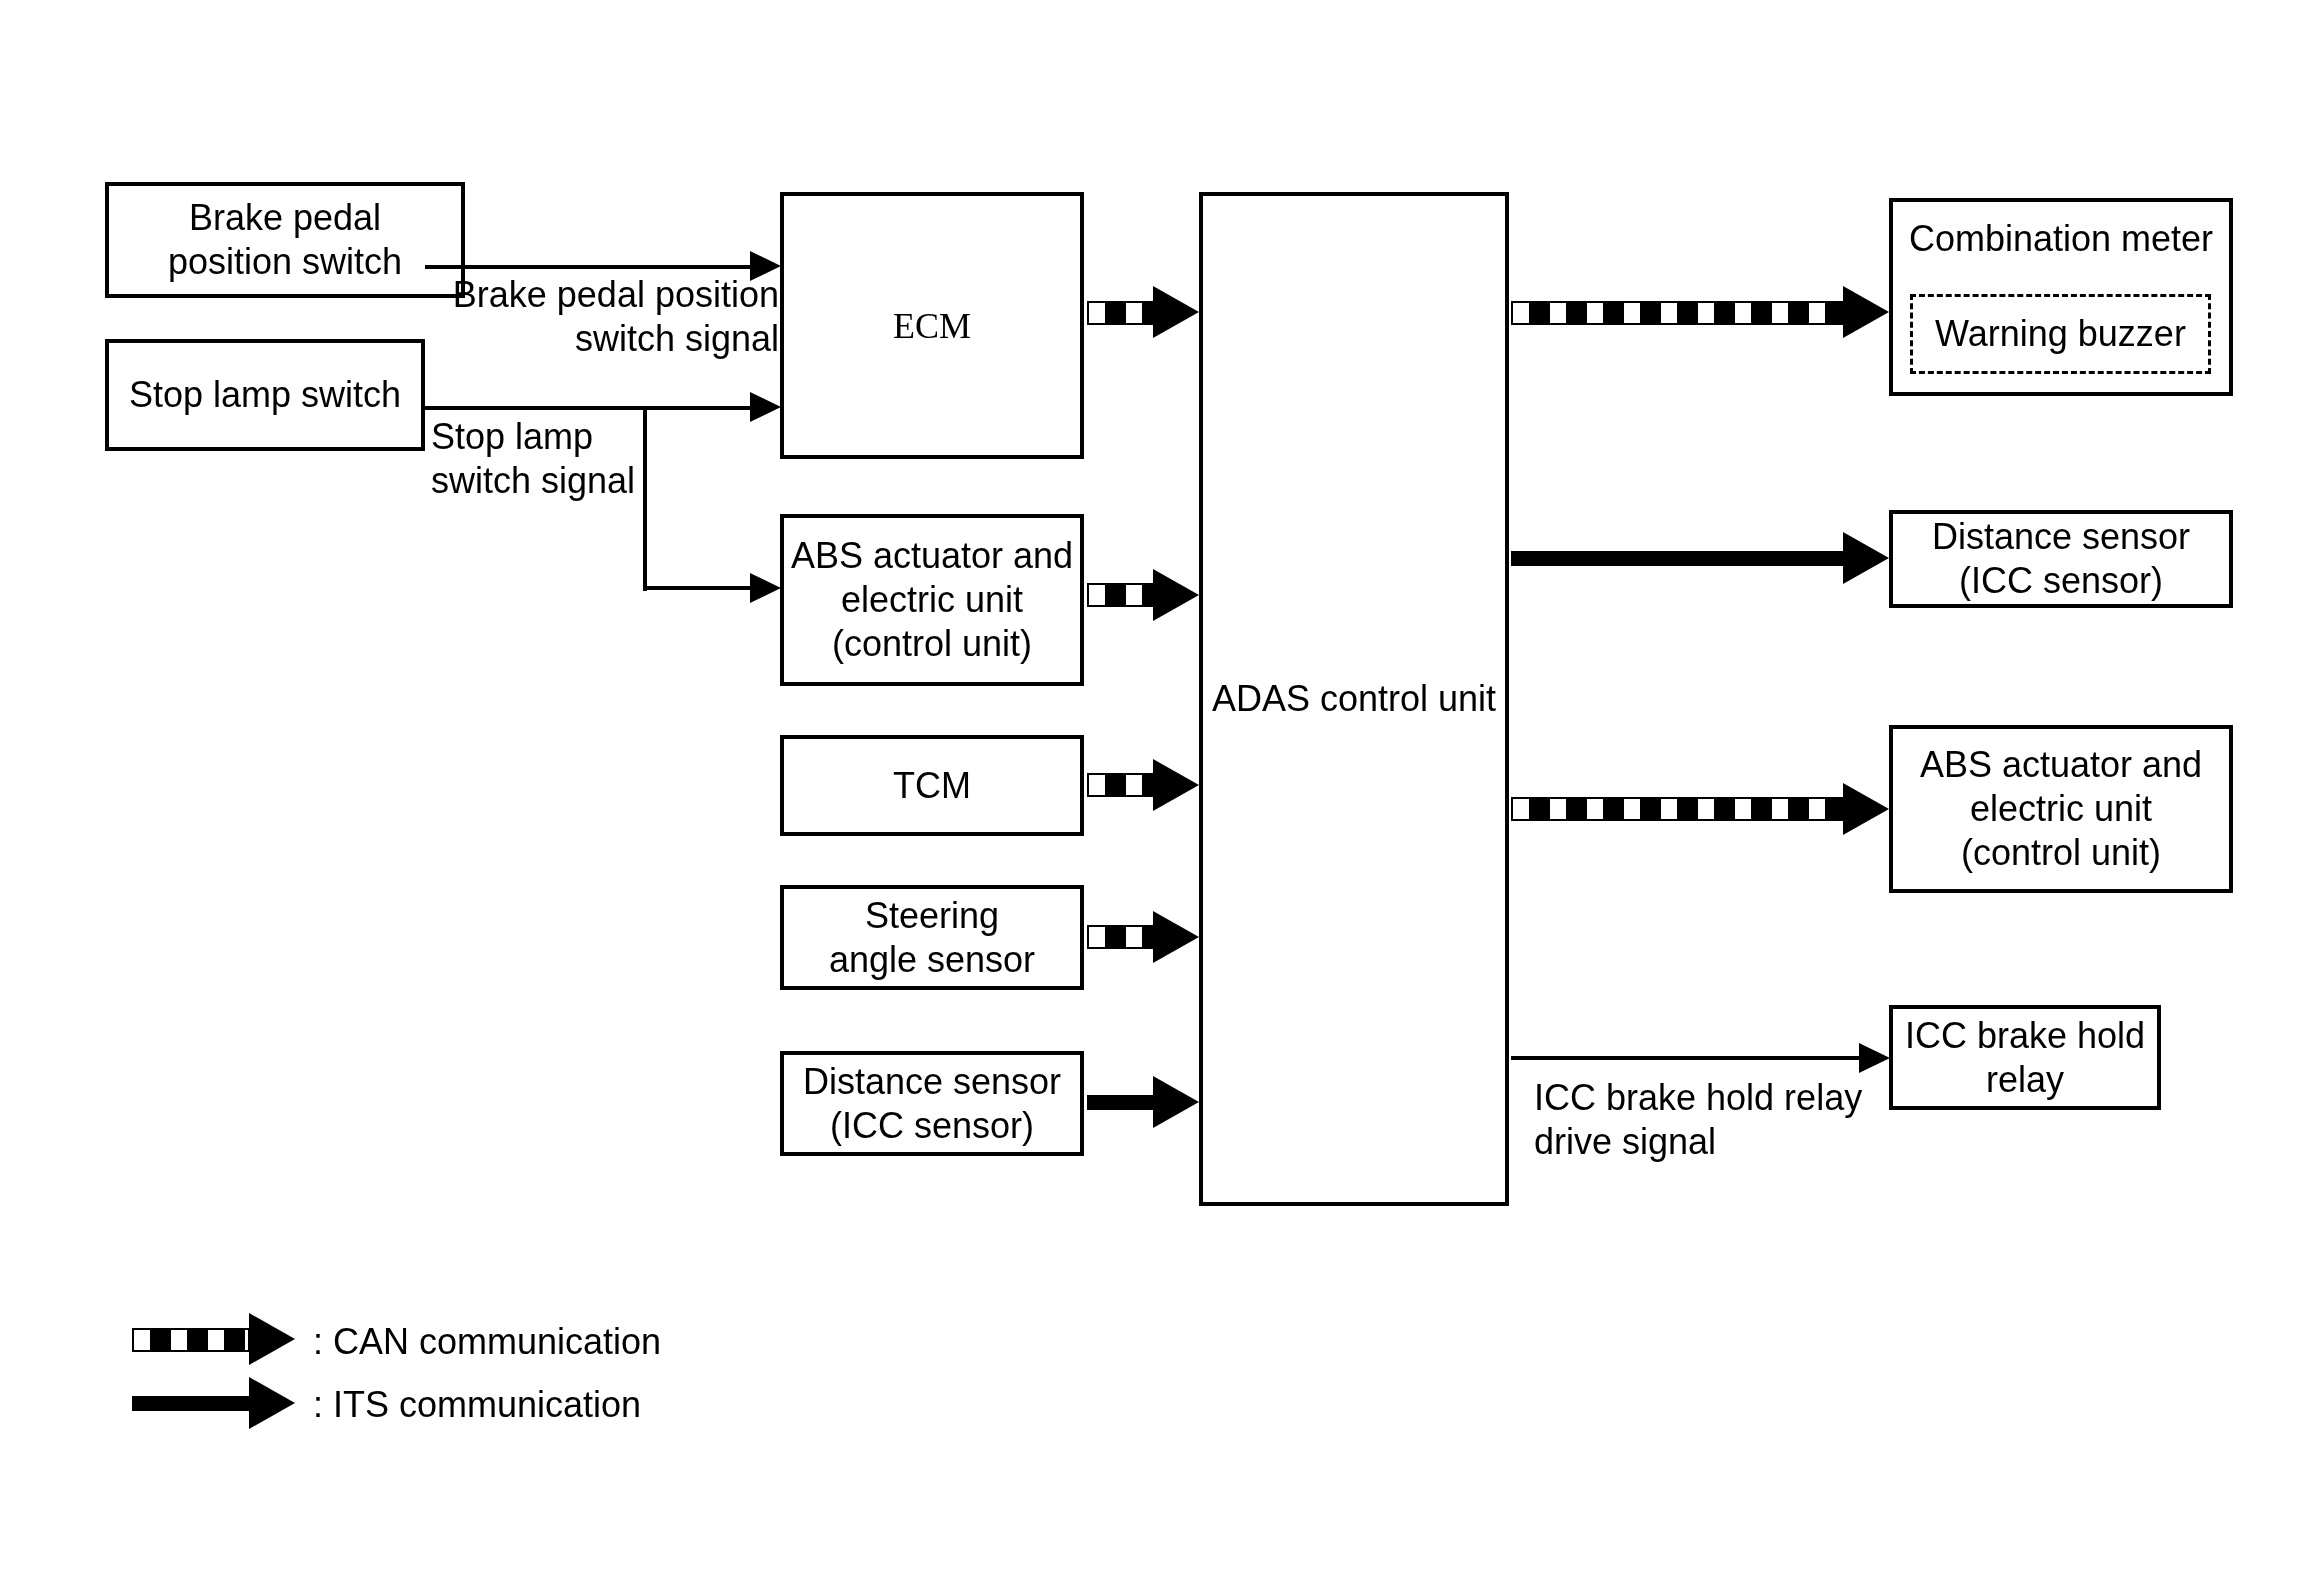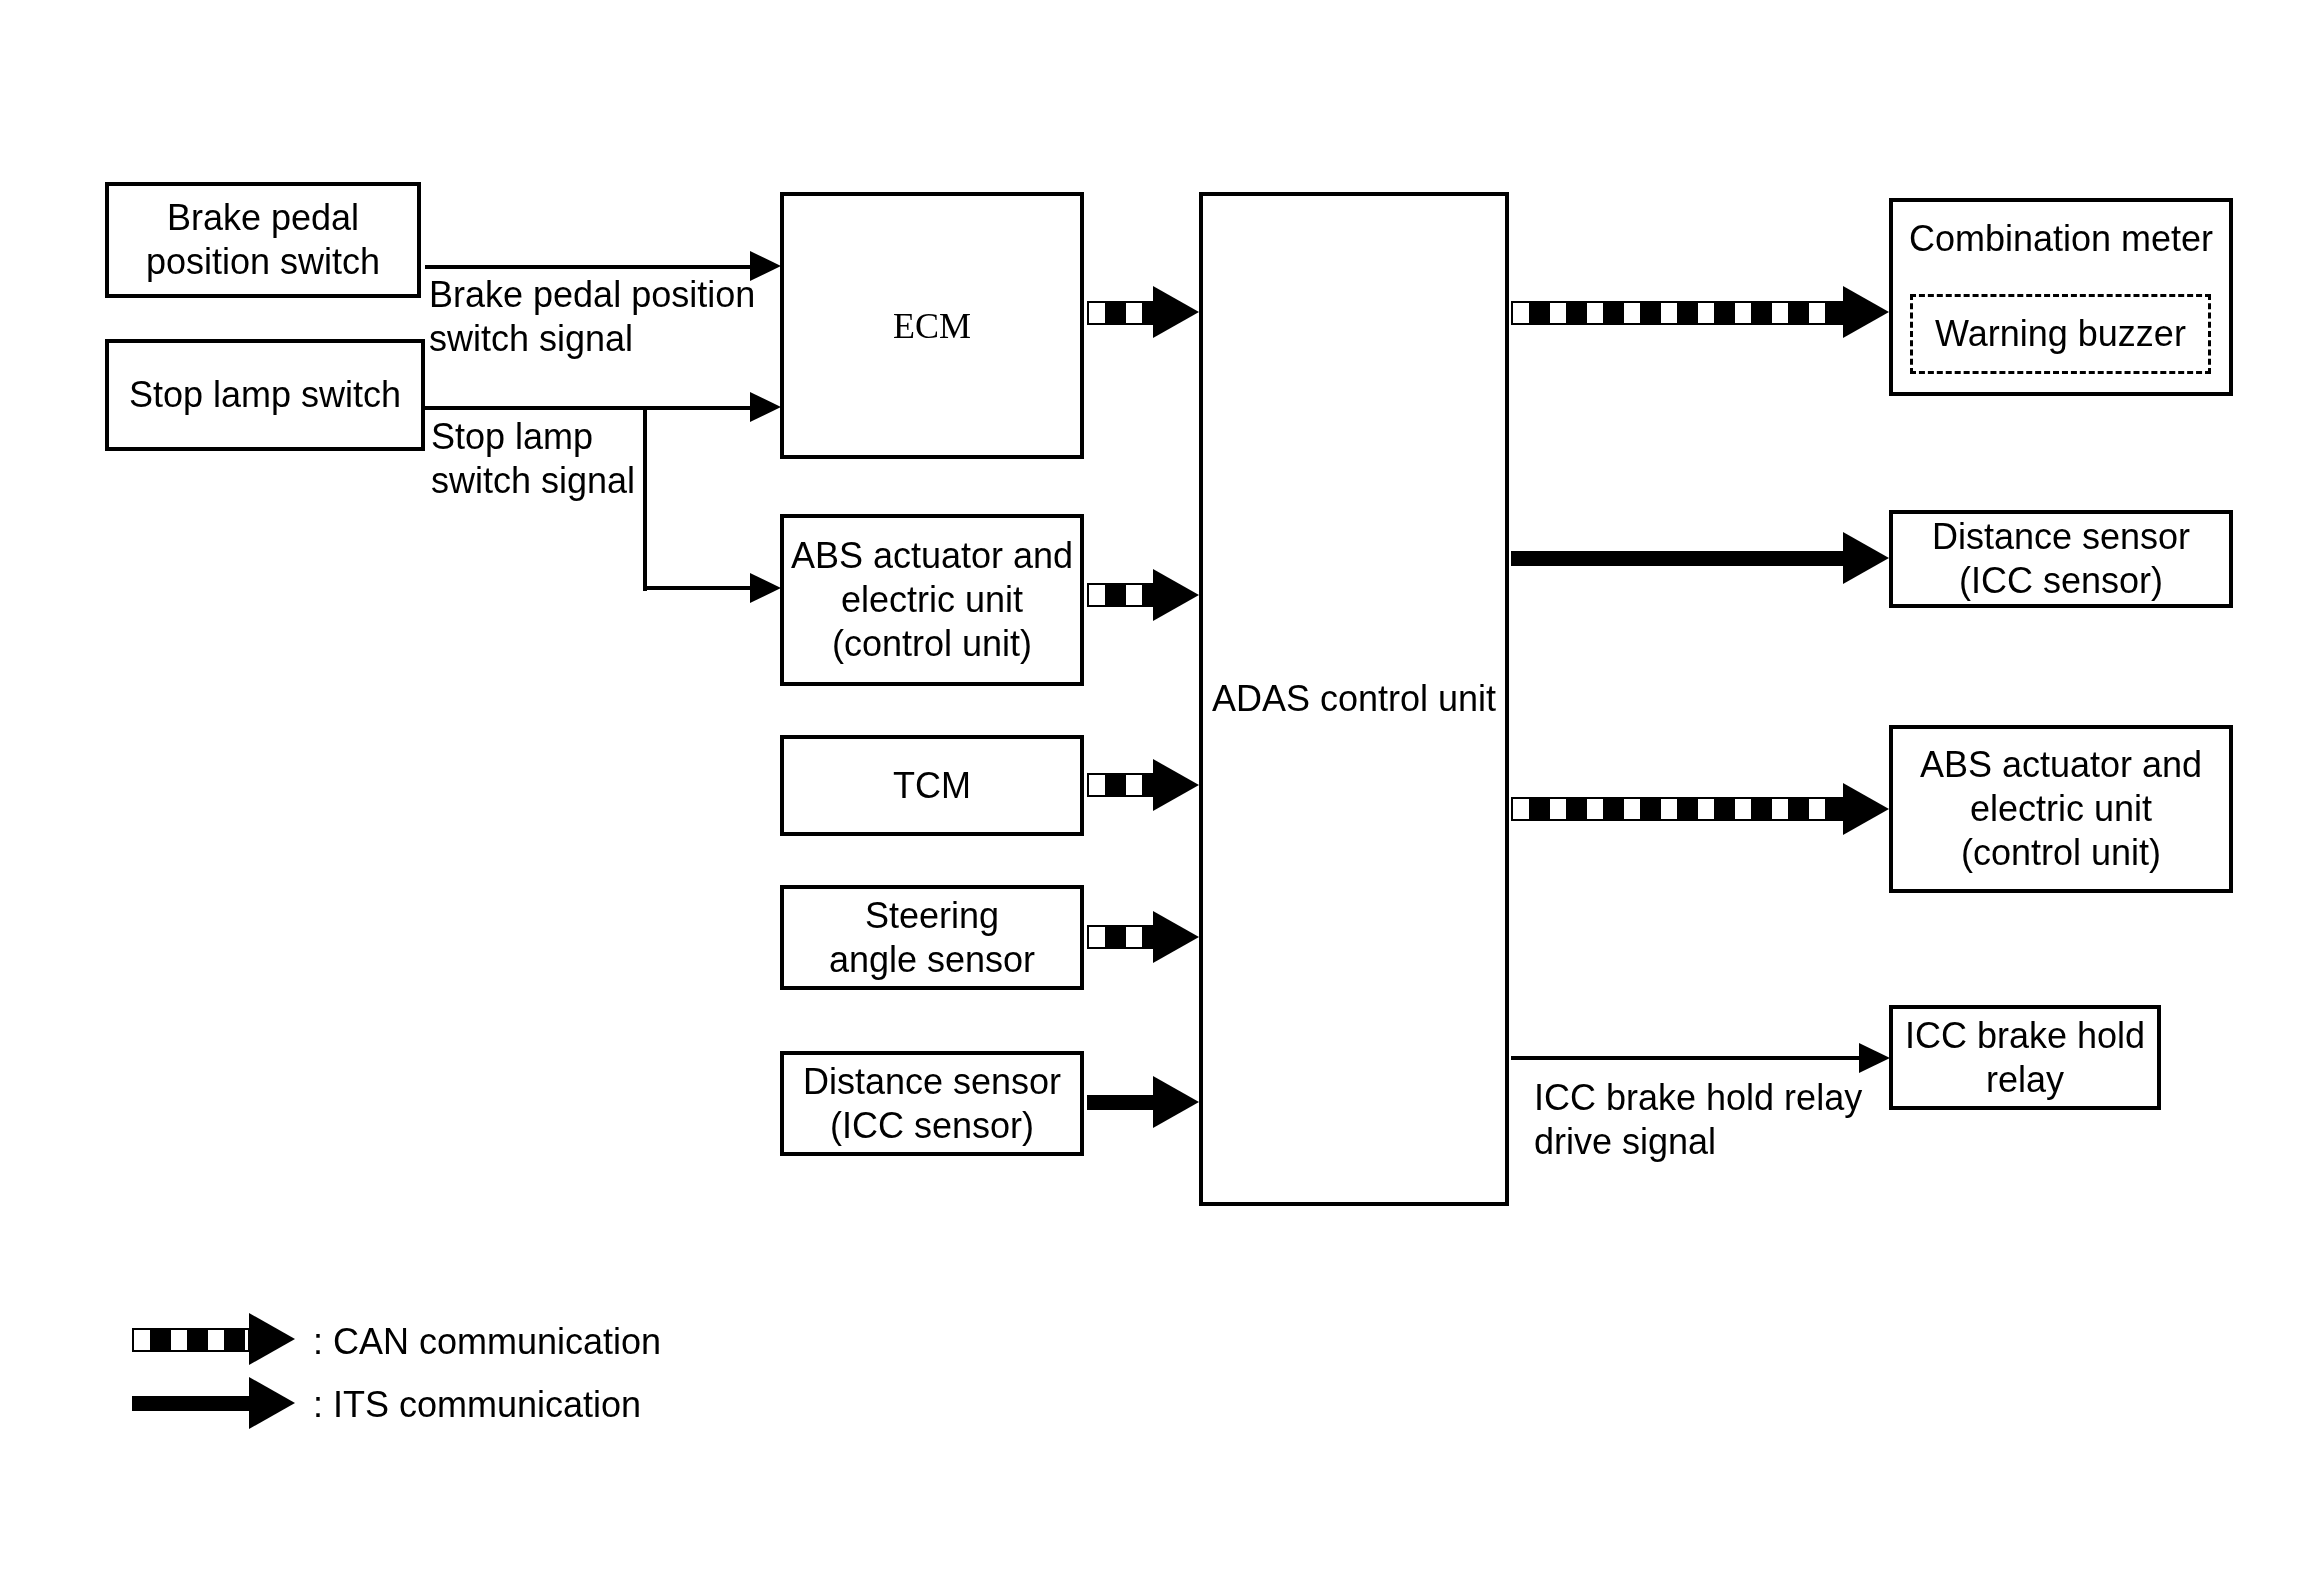--- a/index.html
+++ b/index.html
@@ -53,30 +53,30 @@
     background: repeating-linear-gradient(90deg, #ffffff 0 16px, #000000 16px 37px);
   }
   .its-band { position: absolute; height: 15px; background: #000000; }
   .head-big {
     position: absolute; width: 0; height: 0;
     border-top: 26px solid transparent;
     border-bottom: 26px solid transparent;
     border-left: 46px solid #000000;
   }
   .siglabel { position: absolute; }
-  .siglabel.center { text-align: left; }
+  .siglabel.center { text-align: right; }
   .siglabel.left { text-align: left; }
   .legend-text { position: absolute; white-space: nowrap; }
 </style>
 </head>
 <body>
 
 <div class="canvas">
 
-  <div class="box" style="left:105px; top:182px; width:316px; height:116px;">
+  <div class="box" style="left:105px; top:182px; width:360px; height:116px;">
     <div>Brake pedal</div>
     <div>position switch</div>
   </div>
 
   <div class="box" style="left:105px; top:339px; width:320px; height:112px;">
     <div>Stop lamp switch</div>
   </div>
 
   <div class="box" style="left:780px; top:192px; width:304px; height:267px;font-family:Liberation Serif, serif;">
     <div>ECM</div>

